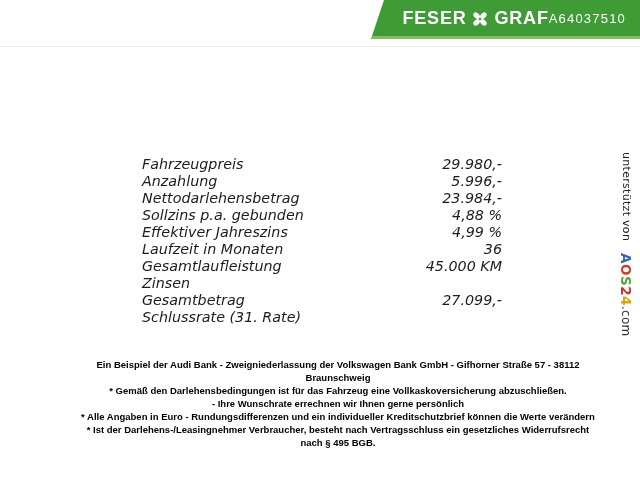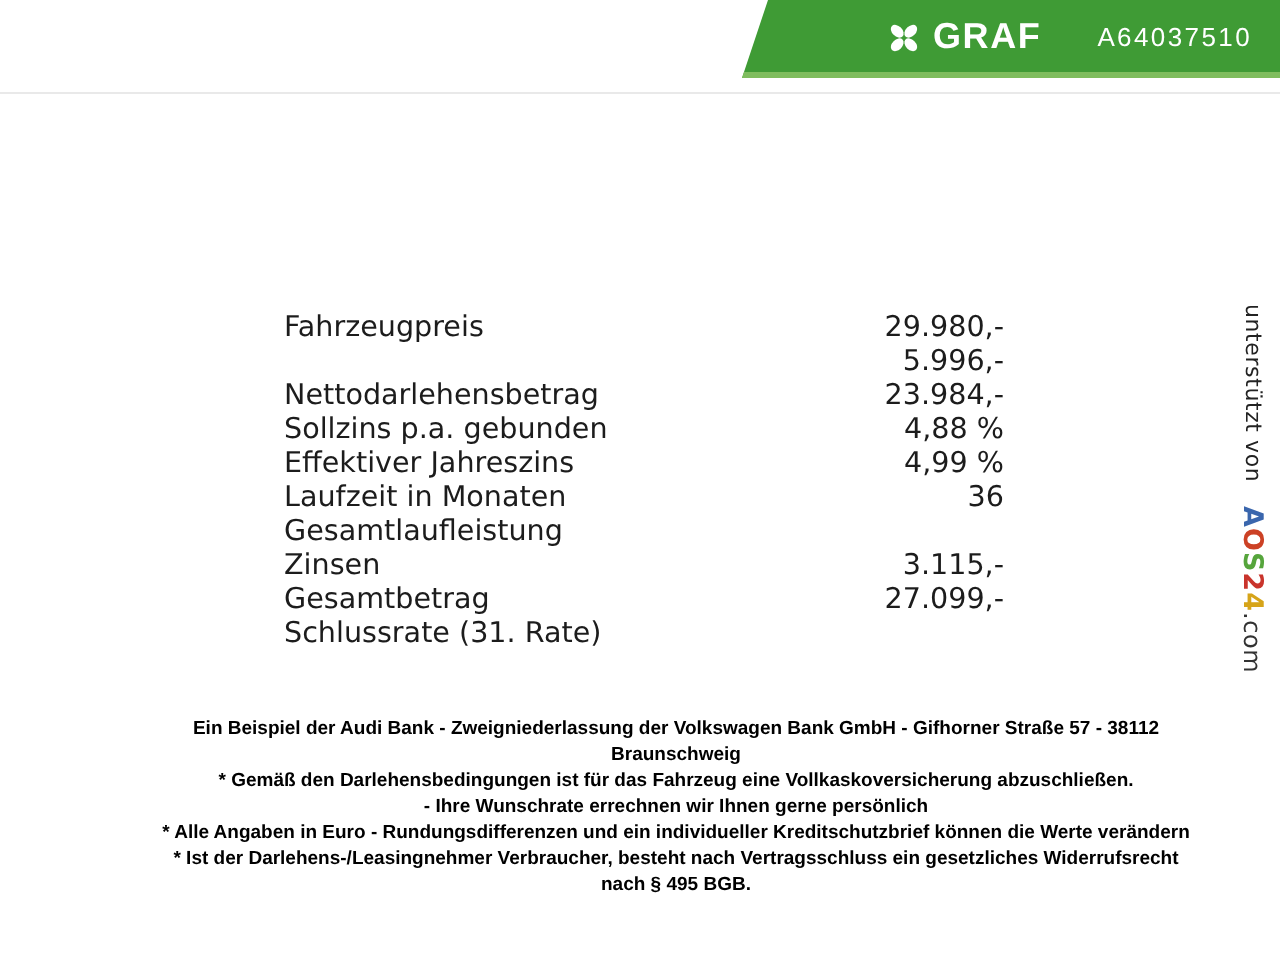--- a/index.html
+++ b/index.html
@@ -40,21 +40,21 @@
     font-size: 18px;
     letter-spacing: 0.8px;
     padding-bottom: 2px;
     font-family: "Liberation Sans", sans-serif;
   }
   .clover { margin: 0 5px; padding-bottom: 2px; display: flex; align-items: center; }
   .dealer-code {
     color: #ffffff;
     font-size: 13px;
     letter-spacing: 1.2px;
-    margin-left: 28px;
+    margin-left: 0;
     padding-bottom: 2px;
     font-family: "Liberation Sans", sans-serif;
   }
   .band-underline {
     position: absolute;
     top: 46px; left: 0;
     width: 640px;
     height: 1px;
     background: #e9e9e9;
   }
@@ -71,21 +71,21 @@
   .title-line2 { font-size: 24px;  line-height: 30px; }
 
   
   .fin-table {
     position: absolute;
     top: 156px; left: 142px;
     width: 360px;
     font-size: 14.3px;
     color: #1c1c1c;
   }
-  .fin-row { display: flex; height: 17px; line-height: 17px; }
+  .fin-row { display: flex; height: 17px; line-height: 17px; font-style: italic; }
   .fin-label { width: 242px; }
   .fin-value { flex: 1; text-align: right; }
 
   
   .footnotes {
     position: absolute;
     top: 358px; left: 0;
     width: 596px;
     text-align: center;
     font-family: "Liberation Sans", sans-serif;
@@ -118,20 +118,21 @@
     color: #333333;
     font-weight: normal;
   }
 </style>
 </head>
 <body>
 
 <div id="page">
 
   <div class="band">
+    <span class="brand-word">FESER</span>
     <span class="clover">
       <svg width="18" height="18" viewBox="0 0 24 24" aria-hidden="true">
         <g fill="#ffffff" transform="rotate(45 12 12)">
           <ellipse cx="12" cy="5.6" rx="3.4" ry="5.0"></ellipse>
           <ellipse cx="12" cy="18.4" rx="3.4" ry="5.0"></ellipse>
           <ellipse cx="5.6" cy="12" rx="5.0" ry="3.4"></ellipse>
           <ellipse cx="18.4" cy="12" rx="5.0" ry="3.4"></ellipse>
         </g>
       </svg>
     </span>
@@ -140,44 +141,45 @@
   </div>
   <div class="band-underline"></div>
 
 
   <div class="fin-table">
     <div class="fin-row">
       <span class="fin-label">Fahrzeugpreis</span>
       <span class="fin-value">29.980,-</span>
     </div>
     <div class="fin-row">
+      <span class="fin-label">Anzahlung</span>
       <span class="fin-value">5.996,-</span>
     </div>
     <div class="fin-row">
       <span class="fin-label">Nettodarlehensbetrag</span>
       <span class="fin-value">23.984,-</span>
     </div>
     <div class="fin-row">
       <span class="fin-label">Sollzins p.a. gebunden</span>
       <span class="fin-value">4,88 %</span>
     </div>
     <div class="fin-row">
       <span class="fin-label">Effektiver Jahreszins</span>
       <span class="fin-value">4,99 %</span>
     </div>
     <div class="fin-row">
       <span class="fin-label">Laufzeit in Monaten</span>
       <span class="fin-value">36</span>
     </div>
     <div class="fin-row">
       <span class="fin-label">Gesamtlaufleistung</span>
+      <span class="fin-value">45.000 KM</span>
     </div>
     <div class="fin-row">
       <span class="fin-label">Zinsen</span>
-      <span class="fin-value">3.115,-</span>
     </div>
     <div class="fin-row">
       <span class="fin-label">Gesamtbetrag</span>
       <span class="fin-value">27.099,-</span>
     </div>
     <div class="fin-row">
       <span class="fin-label">Schlussrate (31. Rate)</span>
     </div>
   </div>
 

